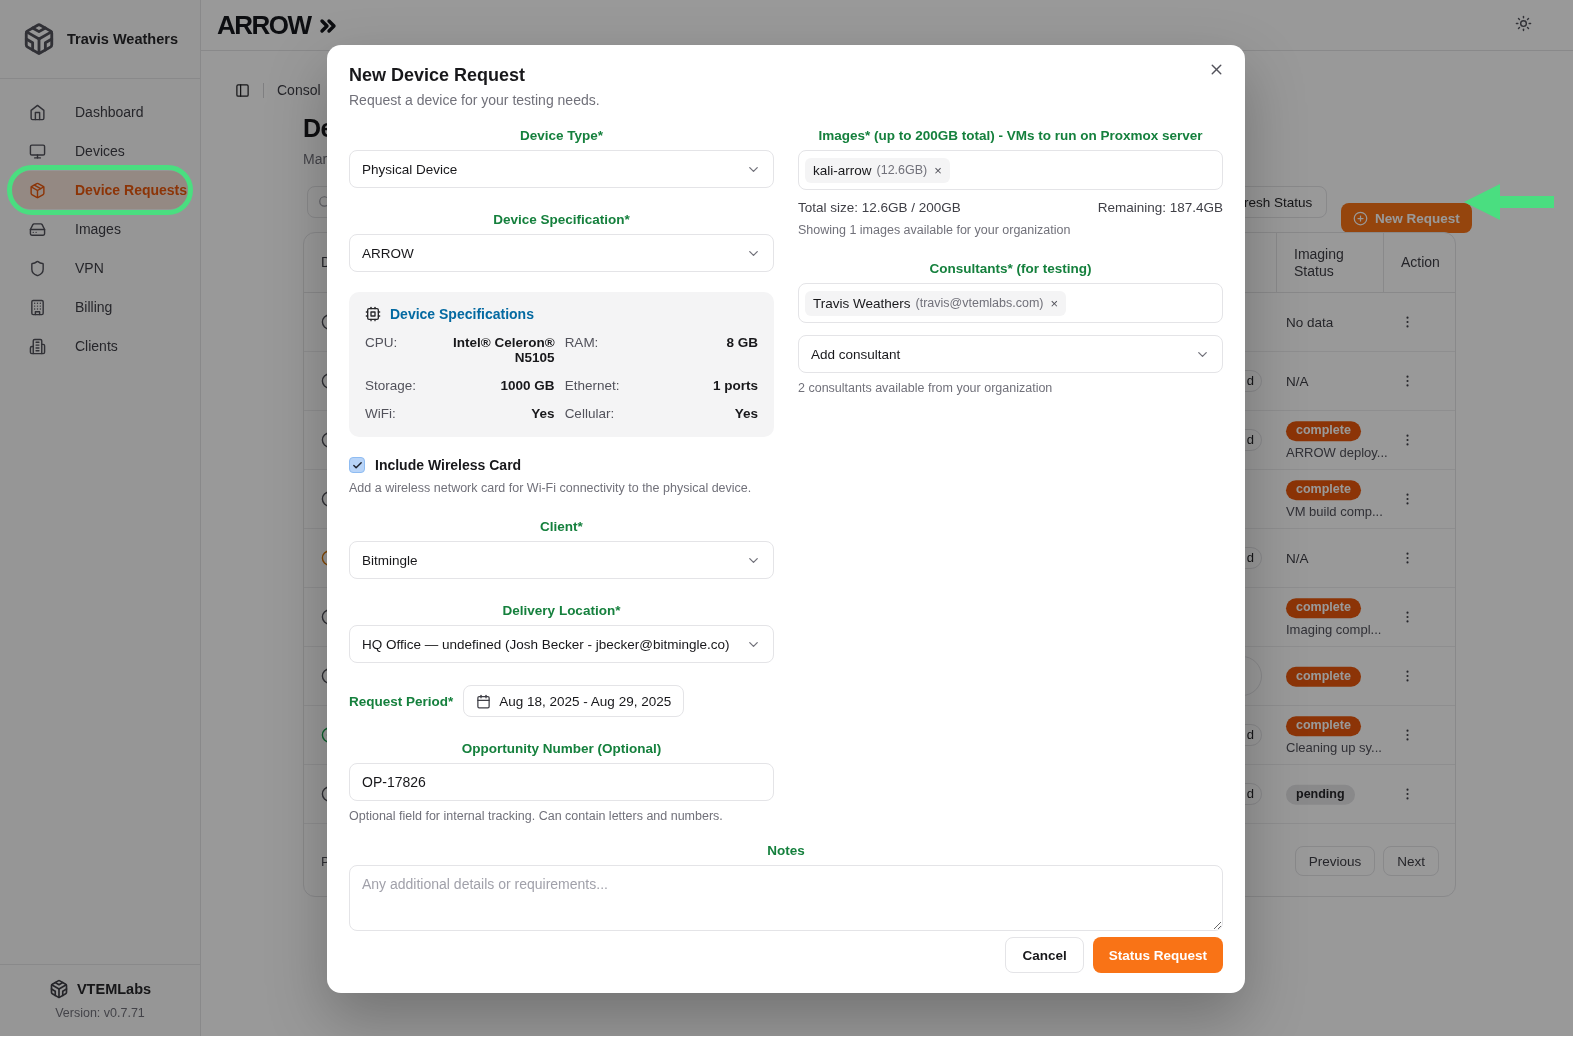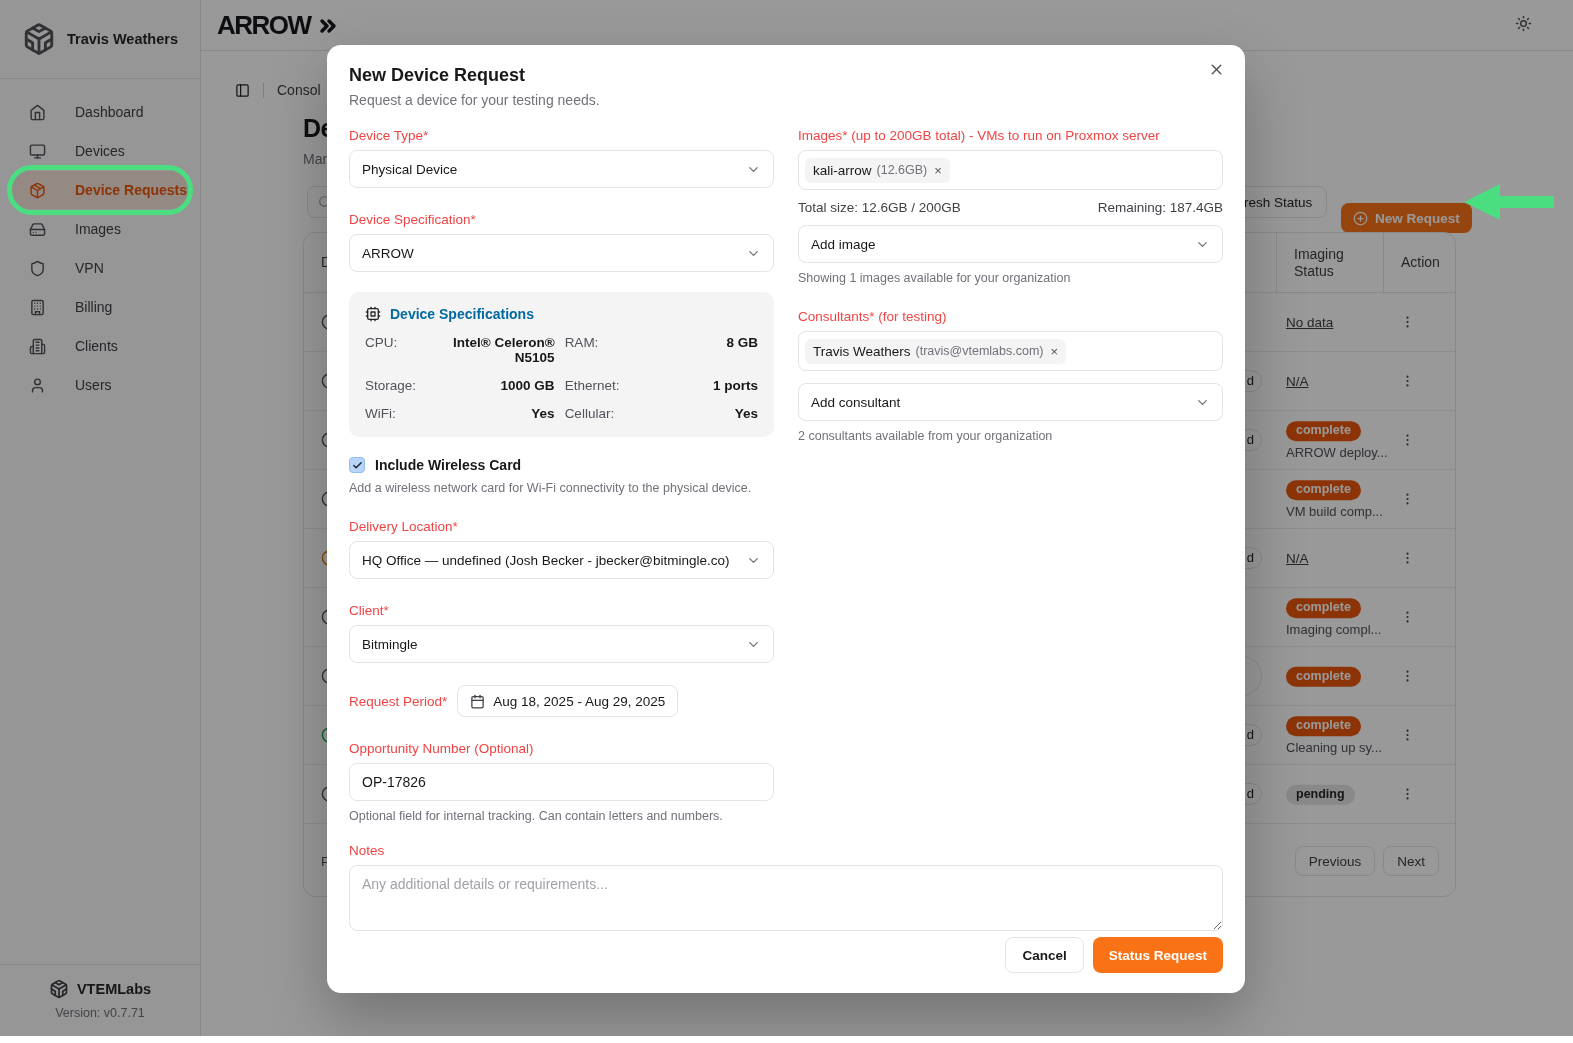--- a/index.html
+++ b/index.html
@@ -53,40 +53,40 @@
   .tc-dcol { left:17px; }
   .tc-imgcol { left:972px; width:107px; border-left:1px solid #e4e4e7; padding-left:17px; }
   .tc-actcol { left:1079px; width:74px; border-left:1px solid #e4e4e7; padding-left:17px; }
   .trow { position:absolute; left:0; width:100%; height:59px; border-bottom:1px solid #ededef; }
   .ricon { position:absolute; left:17px; top:50%; transform:translateY(-50%); width:17px; height:17px; }
   .ricon svg { width:17px; height:17px; }
   .ricon.clock { color:#52525b; } .ricon.alert { color:#d97706; } .ricon.check { color:#16a34a; }
   .clip-pill { position:absolute; left:920px; top:50%; transform:translateY(-50%); width:38px; height:22px; border:1px solid #e4e4e7; border-radius:11px; background:#fff; font-size:13px; font-weight:500; color:#27272a; text-align:right; padding-right:7px; line-height:20px; }
   .clip-circle { position:absolute; left:918px; top:50%; transform:translateY(-50%); width:40px; height:40px; border:1px solid #e4e4e7; border-radius:50%; background:#fff; }
   .imaging { position:absolute; left:982px; top:50%; transform:translateY(-50%); }
-  .cell-text { font-size:13.5px; color:#3f3f46;text-decoration:underline; }
+  .cell-text { font-size:13.5px; color:#3f3f46; }
   .badge { display:inline-block; background:var(--badge); color:#fff; font-size:12.5px; font-weight:600; padding:3px 10px 4px; border-radius:999px; line-height:1; }
   .badge.gray { background:#e4e4e7; color:#27272a; }
   .row-note { font-size:13px; color:#52525b; margin-top:4px; white-space:nowrap; }
   .kebab { position:absolute; left:1096px; top:50%; transform:translateY(-50%); background:none; border:none; color:#3f3f46; cursor:pointer; }
   .kebab svg { width:15px; height:15px; }
   .tc-pager { position:absolute; left:0; top:591px; width:100%; height:74px; }
   .pg-frag { position:absolute; left:17px; top:50%; transform:translateY(-50%); font-size:13.5px; color:#52525b; }
   .pager-btns { position:absolute; right:16px; top:50%; transform:translateY(-50%); display:flex; gap:8px; }
   .pager-btn { height:30px; padding:0 13px; border:1px solid #e4e4e7; border-radius:8px; background:#fff; font-size:13.5px; font-weight:500; color:#3f3f46; cursor:pointer; font-family:inherit; }
 
   
   .dim { position:absolute; inset:0; background:rgba(0,0,0,.4); z-index:50; }
   .modal { position:absolute; left:327px; top:45px; width:918px; height:948px; background:#fff; border-radius:14px; box-shadow:0 25px 60px rgba(0,0,0,.25); z-index:60; padding:20px 22px; display:flex; flex-direction:column; }
   .m-close { position:absolute; top:16px; right:20px; background:none; border:none; color:#52525b; cursor:pointer; }
   .m-close svg { width:17px; height:17px; }
   .m-title { font-size:18px; font-weight:700; color:#18181b; }
   .m-sub { margin-top:6px; font-size:14px; color:#71717a; }
   .m-grid { margin-top:20px; display:grid; grid-template-columns:1fr 1fr; column-gap:24px; align-items:start; }
-  .f-label { display:block; font-size:13.5px; font-weight:400; color:#ef4444; margin-bottom:7px; }
+  .f-label { display:block; font-size:13.5px; font-weight:700; color:#15803d; margin-bottom:7px;text-align:center; }
   .sel { height:38px; border:1px solid #e4e4e7; border-radius:8px; background:#fff; display:flex; align-items:center; justify-content:space-between; gap:8px; padding:0 12px; font-size:13.5px; color:#18181b; white-space:nowrap; overflow:hidden; cursor:pointer; }
   .sel svg { width:15px; height:15px; color:#71717a; flex:none; } .mt24 { margin-top:24px; } .mt12 { margin-top:12px; } .mt10 { margin-top:10px; }
   .specs-box { margin-top:20px; background:#f4f4f5; border-radius:10px; padding:14px 16px 16px; }
   .specs-head { display:flex; align-items:center; gap:9px; font-size:14px; font-weight:700; color:#0369a1; }
   .specs-head svg { width:16px; height:16px; color:#27272a; }
   .specs-grid { margin-top:13px; display:grid; grid-template-columns:auto 1fr auto 1fr; column-gap:10px; row-gap:13px; font-size:13.5px; }
   .sg-l { color:#52525b; } .sg-v { font-weight:700; color:#18181b; text-align:right; }
   .cb-row { margin-top:20px; display:flex; align-items:center; gap:10px; }
   .cbox { width:16px; height:16px; border-radius:4px; background:#b8d4f8; border:1px solid #8fbcf2; display:flex; align-items:center; justify-content:center; cursor:pointer; }
   .cbox svg { width:11px; height:11px; color:#1f2430; }
@@ -214,29 +214,20 @@
               <path d="M18 9h2a2 2 0 0 1 2 2v9a2 2 0 0 1-2 2h-2"></path>
               <path d="M10 6h4"></path>
               <path d="M10 10h4"></path>
               <path d="M10 14h4"></path>
               <path d="M10 18h4"></path>
             </svg>
           </span>
     <span class="slabel">Clients</span>
   </div>
 
-  <div class="side-item">
-    <span class="sicon">
-            <svg viewBox="0 0 24 24" fill="none" stroke="currentColor" stroke-width="2" stroke-linecap="round" stroke-linejoin="round" width="100%" height="100%">
-              <path d="M19 21v-2a4 4 0 0 0-4-4H9a4 4 0 0 0-4 4v2"></path>
-              <circle cx="12" cy="7" r="4"></circle>
-            </svg>
-          </span>
-    <span class="slabel">Users</span>
-  </div>
 </nav>
     <div class="side-footer">
       <div class="org-row">
         <span id="footer-logo" style="display: inline-block; width: 20px; height: 20px;">
             <svg viewBox="0 0 24 24" fill="none" stroke="currentColor" stroke-width="2" stroke-linecap="round" stroke-linejoin="round" width="100%" height="100%">
               <path d="M21 16V8a2 2 0 0 0-1-1.73l-7-4a2 2 0 0 0-2 0l-7 4A2 2 0 0 0 3 8v8a2 2 0 0 0 1 1.73l7 4a2 2 0 0 0 2 0l7-4A2 2 0 0 0 21 16z"></path>
               <polyline points="7.5 4.21 12 6.81 16.5 4.21"></polyline>
               <polyline points="7.5 19.79 7.5 14.6 3 12"></polyline>
               <polyline points="21 12 16.5 14.6 16.5 19.79"></polyline>
               <polyline points="3.27 6.96 12 12.01 20.73 6.96"></polyline>
@@ -566,34 +557,34 @@
               <span id="cb-check" style="display: inline-block; width: 11px; height: 11px;">
                 <svg viewBox="0 0 24 24" fill="none" stroke="currentColor" stroke-width="3.2" stroke-linecap="round" stroke-linejoin="round" width="100%" height="100%">
                   <polyline points="20 6 9 17 4 12"></polyline>
                 </svg>
               </span>
             </span>
           <span class="cb-label">Include Wireless Card</span>
         </div>
         <div class="f-help">Add a wireless network card for Wi-Fi connectivity to the physical device.</div>
         <div class="mt24">
-          <label class="f-label">Delivery Location*</label>
+          <label class="f-label">Client*</label>
           <div class="sel">
-            <span>HQ Office — undefined (Josh Becker - jbecker@bitmingle.co)</span>
+            <span>Bitmingle</span>
             <span class="chev-i" style="width: 15px; height: 15px; flex: 0 0 auto;">
                 <svg viewBox="0 0 24 24" fill="none" stroke="currentColor" stroke-width="2" stroke-linecap="round" stroke-linejoin="round" width="100%" height="100%">
                   <path d="m6 9 6 6 6-6"></path>
                 </svg>
               </span>
           </div>
         </div>
         <div class="mt24">
-          <label class="f-label">Client*</label>
+          <label class="f-label">Delivery Location*</label>
           <div class="sel">
-            <span>Bitmingle</span>
+            <span>HQ Office — undefined (Josh Becker - jbecker@bitmingle.co)</span>
             <span class="chev-i" style="width: 15px; height: 15px; flex: 0 0 auto;">
                 <svg viewBox="0 0 24 24" fill="none" stroke="currentColor" stroke-width="2" stroke-linecap="round" stroke-linejoin="round" width="100%" height="100%">
                   <path d="m6 9 6 6 6-6"></path>
                 </svg>
               </span>
           </div>
         </div>
         <div class="period-row">
           <span class="f-label" style="margin-bottom:0">Request Period*</span>
           <button class="date-btn">
@@ -621,28 +612,20 @@
           <span class="tag">
             <span class="tag-name">kali-arrow</span>
             <span class="tag-meta">(12.6GB)</span>
             <button class="tag-x">×</button>
           </span>
         </div>
         <div class="size-row">
           <span>Total size: 12.6GB / 200GB</span>
           <span>Remaining: 187.4GB</span>
         </div>
-        <div class="sel mt10">
-          <span>Add image</span>
-          <span class="chev-i" style="width: 15px; height: 15px; flex: 0 0 auto;">
-              <svg viewBox="0 0 24 24" fill="none" stroke="currentColor" stroke-width="2" stroke-linecap="round" stroke-linejoin="round" width="100%" height="100%">
-                <path d="m6 9 6 6 6-6"></path>
-              </svg>
-            </span>
-        </div>
         <div class="f-help">Showing 1 images available for your organization</div>
 
         <label class="f-label mt24" style="display:block">Consultants* (for testing)</label>
         <div class="tagbox">
           <span class="tag">
             <span class="tag-name">Travis Weathers</span>
             <span class="tag-meta">(travis@vtemlabs.com)</span>
             <button class="tag-x">×</button>
           </span>
         </div>

